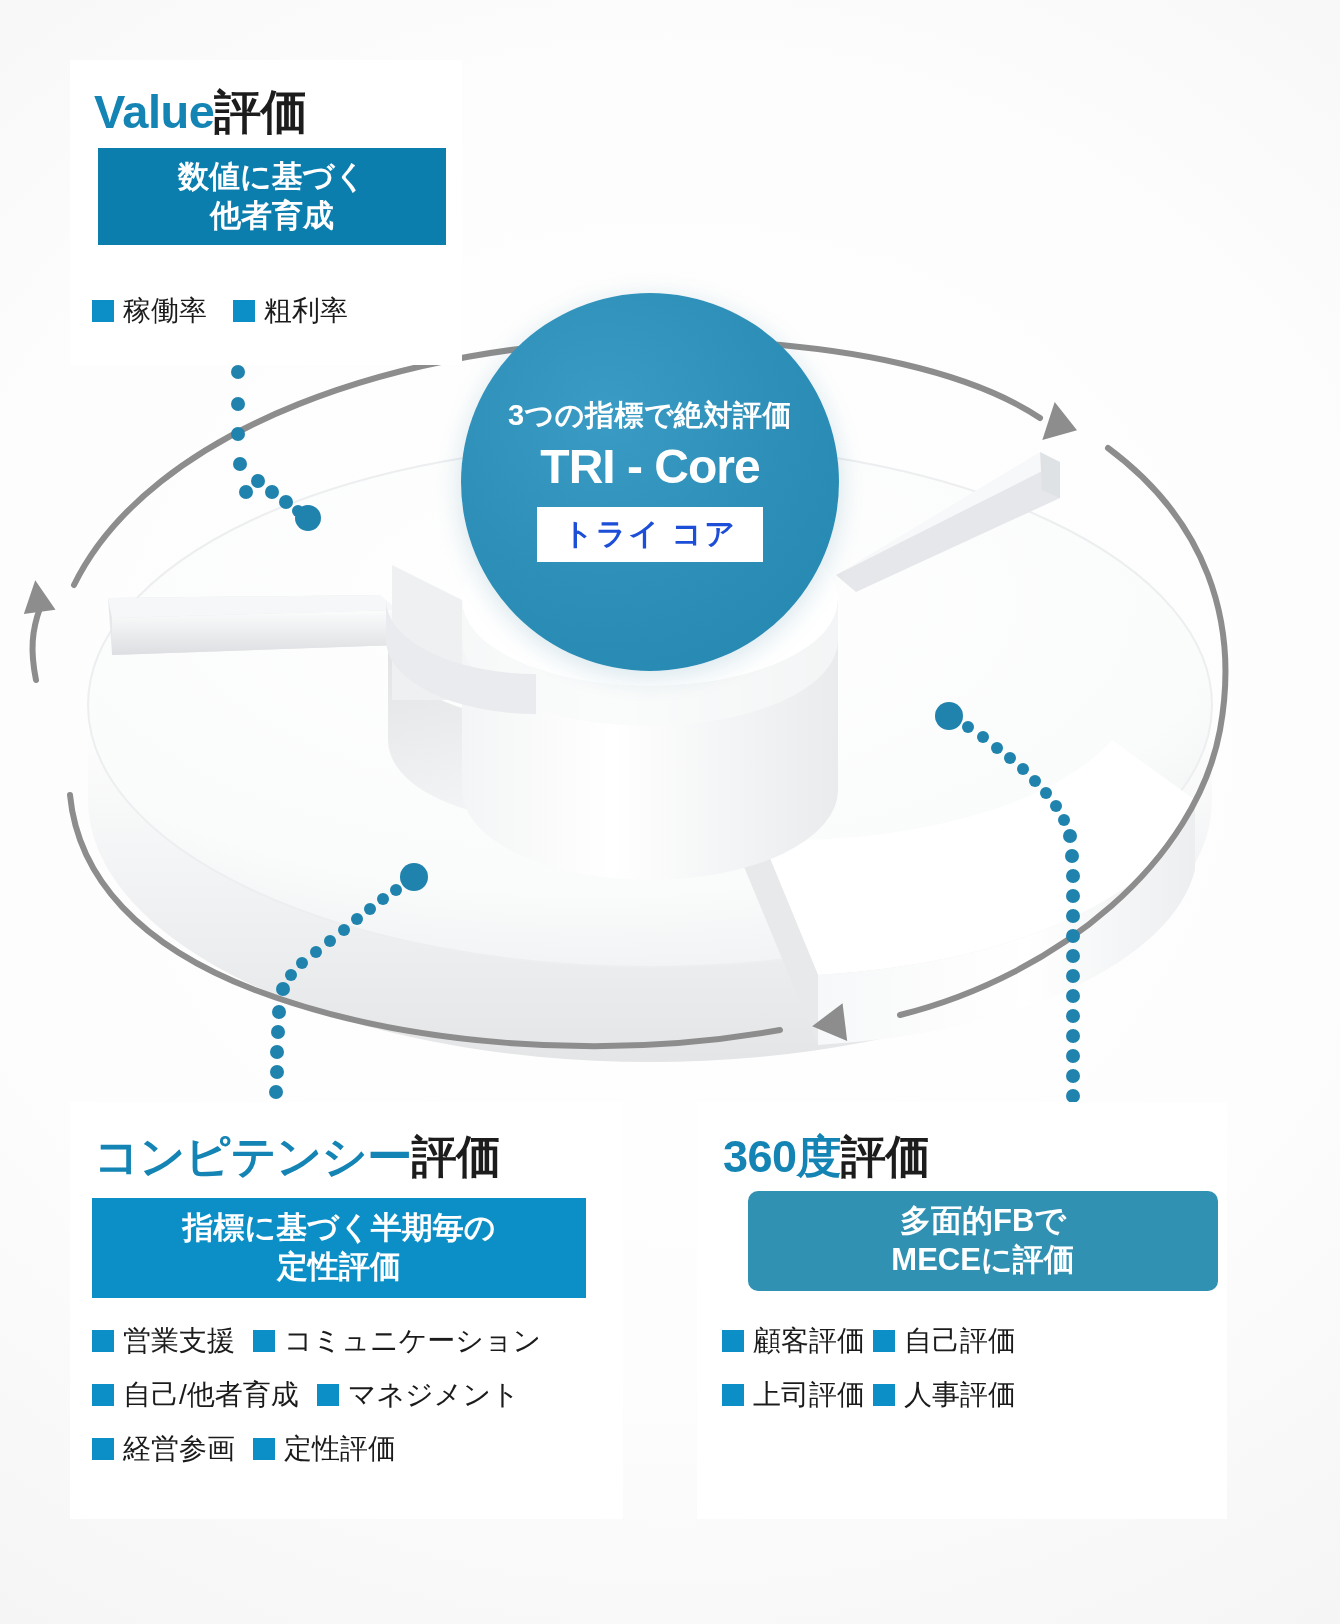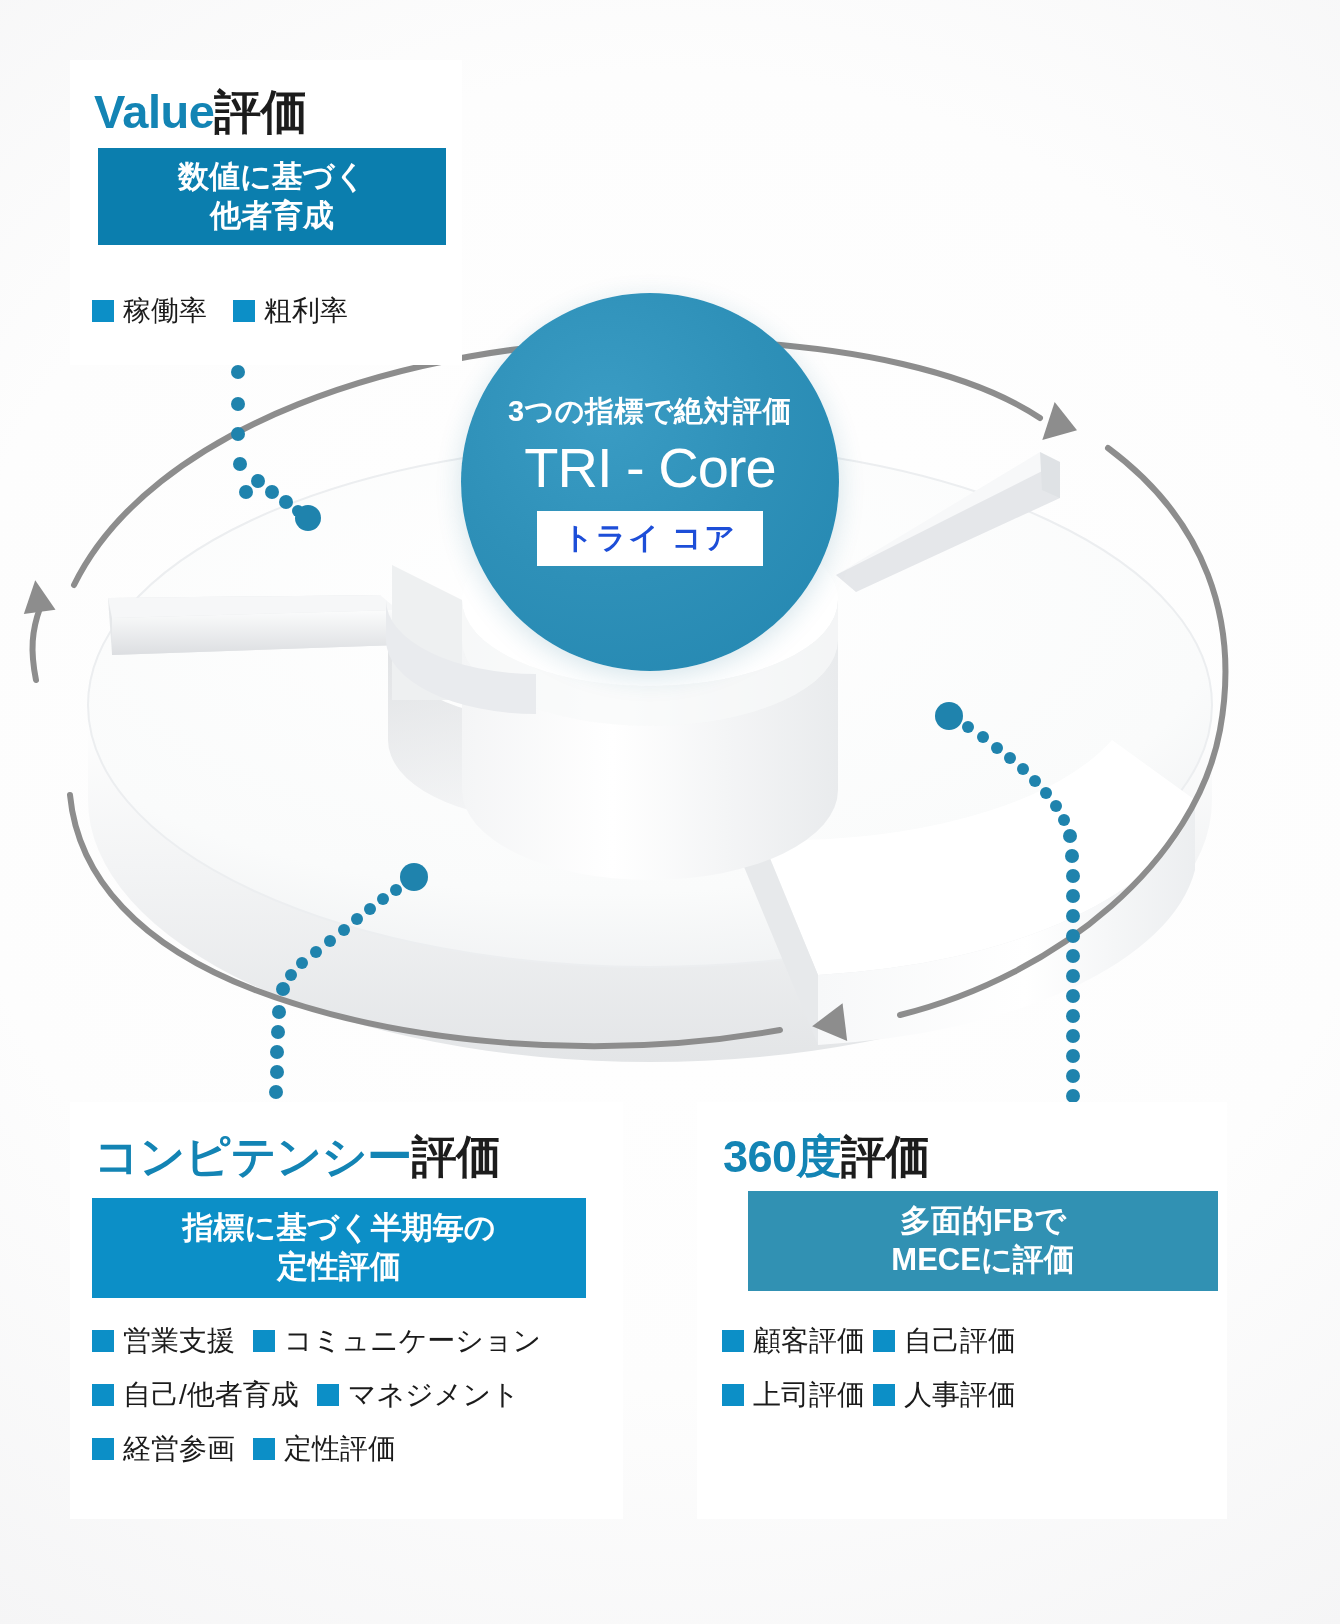--- a/index.html
+++ b/index.html
@@ -42,21 +42,21 @@
   #card-360 .card-title{font-size:45px;margin:32px 0 9px 26px;}
 
   
   #core-badge{
     position:absolute;left:461px;top:293px;width:378px;height:378px;border-radius:50%;
     background:radial-gradient(circle at 38% 32%, #3a9cc4 0%, #2e90b8 48%, #2386b0 100%);
     display:flex;flex-direction:column;align-items:center;justify-content:center;
     box-shadow:0 6px 26px rgba(30,110,145,.18);
   }
   #core-badge .core-sub{color:#fff;font-size:29px;font-weight:bold;letter-spacing:.5px;margin-top:-6px;}
-  #core-badge .core-main{color:#fff;font-size:56px;font-weight:normal;letter-spacing:-1px;line-height:1.06;margin-top:6px;}
+  #core-badge .core-main{color:#fff;font-size:48px;font-weight:bold;letter-spacing:-1px;line-height:1.06;margin-top:6px;}
   #core-badge .core-kana{
     background:#fff;color:#1d4ed8;font-size:30px;font-weight:bold;
     padding:7px 26px;margin-top:14px;letter-spacing:2px;
   }
 </style>
 </head>
 <body>
 
 <div id="stage">
 
@@ -263,21 +263,21 @@
         <i class="sq" style="width:22px;height:22px;margin-right:9px;"></i>
         <span>定性評価</span>
       </span>
   </div>
 
   <div class="card" id="card-360">
     <div class="card-title">
       <span class="hl">360度</span><span>評価</span>
     </div>
   </div>
-  <div class="band" style="position:absolute;left:748px;top:1191px;width:470px;height:100px;font-size:31px;background:#3191b3;color:#fff;font-weight:bold;text-align:center;line-height:1.25;display:flex;flex-direction:column;justify-content:center;">
+  <div class="band" style="position:absolute;left:748px;top:1191px;width:470px;height:100px;font-size:31px;background:#3191b3;color:#fff;font-weight:bold;text-align:center;line-height:1.25;display:flex;flex-direction:column;justify-content:center;border-radius:10px;">
     <span>多面的FBで</span>
     <span>MECEに評価</span>
   </div>
   <div class="tags" style="position:absolute;left:722px;top:1322px;gap:16px 8px;font-size:28px;width:400px;">
     <span class="tag">
         <i class="sq" style="width:22px;height:22px;margin-right:9px;"></i>
         <span>顧客評価</span>
       </span>
     <span class="tag">
         <i class="sq" style="width:22px;height:22px;margin-right:9px;"></i>

